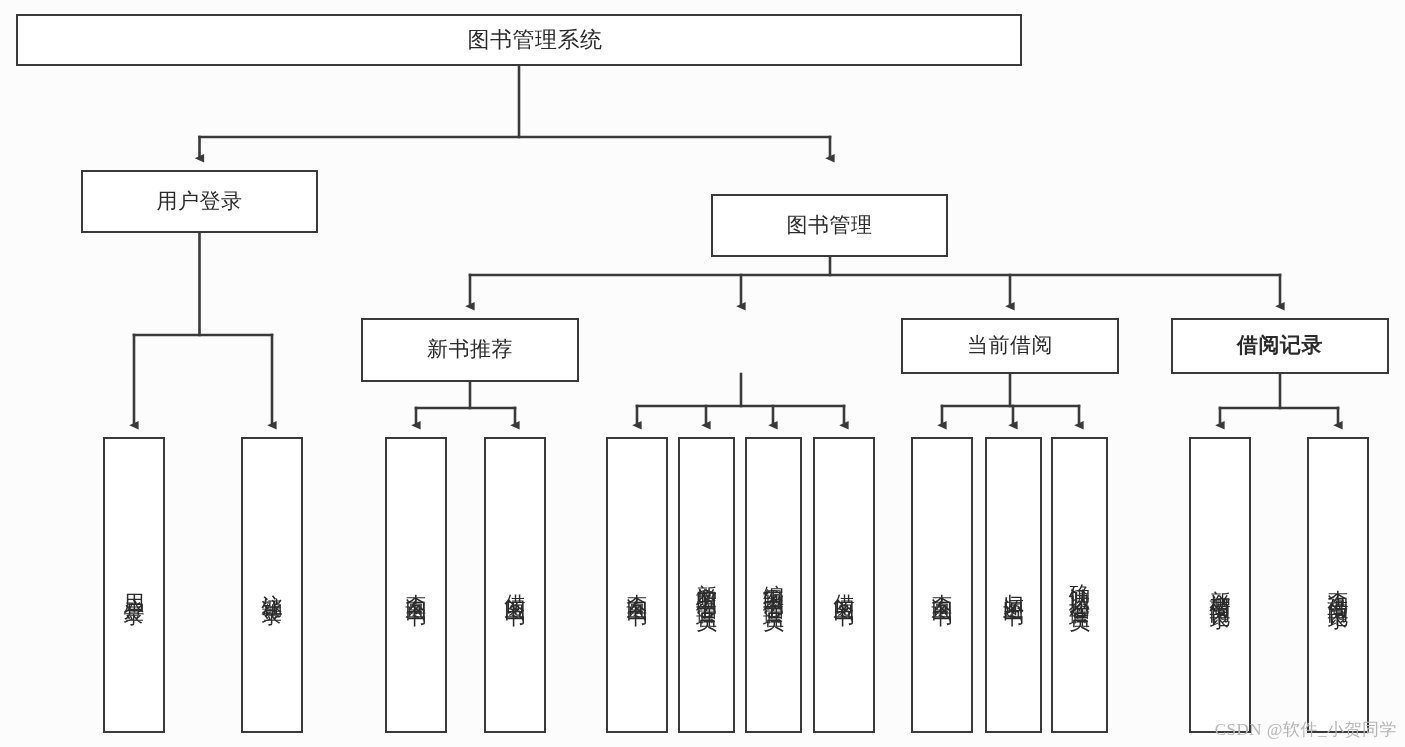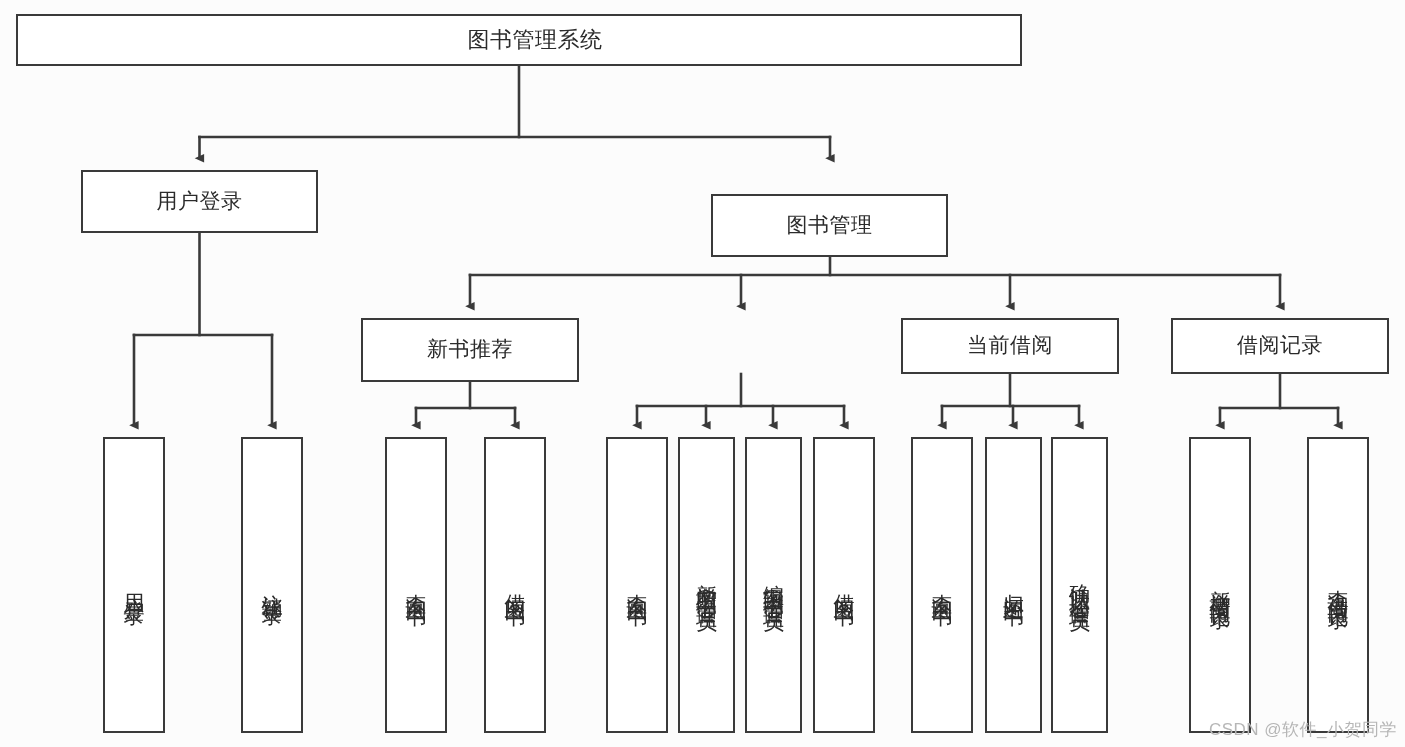--- a/index.html
+++ b/index.html
@@ -60,21 +60,21 @@
     padding-left: 32px;
   }
   #watermark {
     position: absolute;
     right: 8px;
     bottom: 6px;
     font-size: 17px;
     color: #b6b6b6;
     letter-spacing: 0.5px;
     white-space: nowrap;
-    font-family: Liberation Sans, sans-serif;
+    font-family: Liberation Serif, serif;
   }
 </style>
 </head>
 <body>
 
 <div id="canvas">
 
   <svg id="edges" viewBox="0 0 1405 747" xmlns="http://www.w3.org/2000/svg">
     <defs>
       <marker id="arr" markerWidth="11" markerHeight="11" refX="4.6" refY="5.2" orient="auto" markerUnits="userSpaceOnUse">
@@ -135,21 +135,21 @@
   <div class="node h" style="left: 711px; top: 170px; width: 237px; height: 63px; margin-top: 24px;">
     <span>图书管理</span>
   </div>
 
   <div class="node h" style="left: 361px; top: 318px; width: 218px; height: 64px;">
     <span>新书推荐</span>
   </div>
   <div class="node h" style="left: 901px; top: 318px; width: 218px; height: 56px; text-align: right;">
     <span>当前借阅</span>
   </div>
-  <div class="node h" style="left: 1171px; top: 318px; width: 218px; height: 56px;">
+  <div class="node h" style="left: 1171px; top: 318px; width: 218px; height: 56px; font-weight: bold;">
     <span>借阅记录</span>
   </div>
 
   <div class="node v" style="left: 103px; top: 437px; width: 62px; height: 296px;">
     <span class="vlabel">用户登录</span>
   </div>
   <div class="node v" style="left: 241px; top: 437px; width: 62px; height: 296px;">
     <span class="vlabel">注销登录</span>
   </div>
   <div class="node v" style="left: 385px; top: 437px; width: 62px; height: 296px;">

